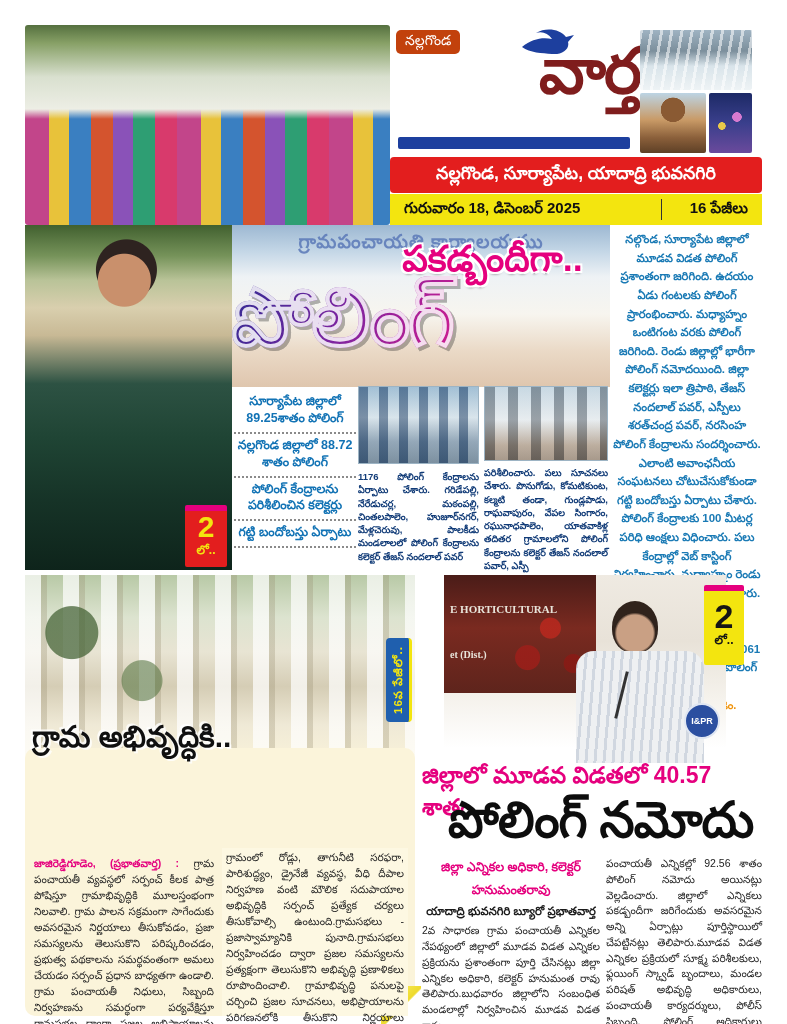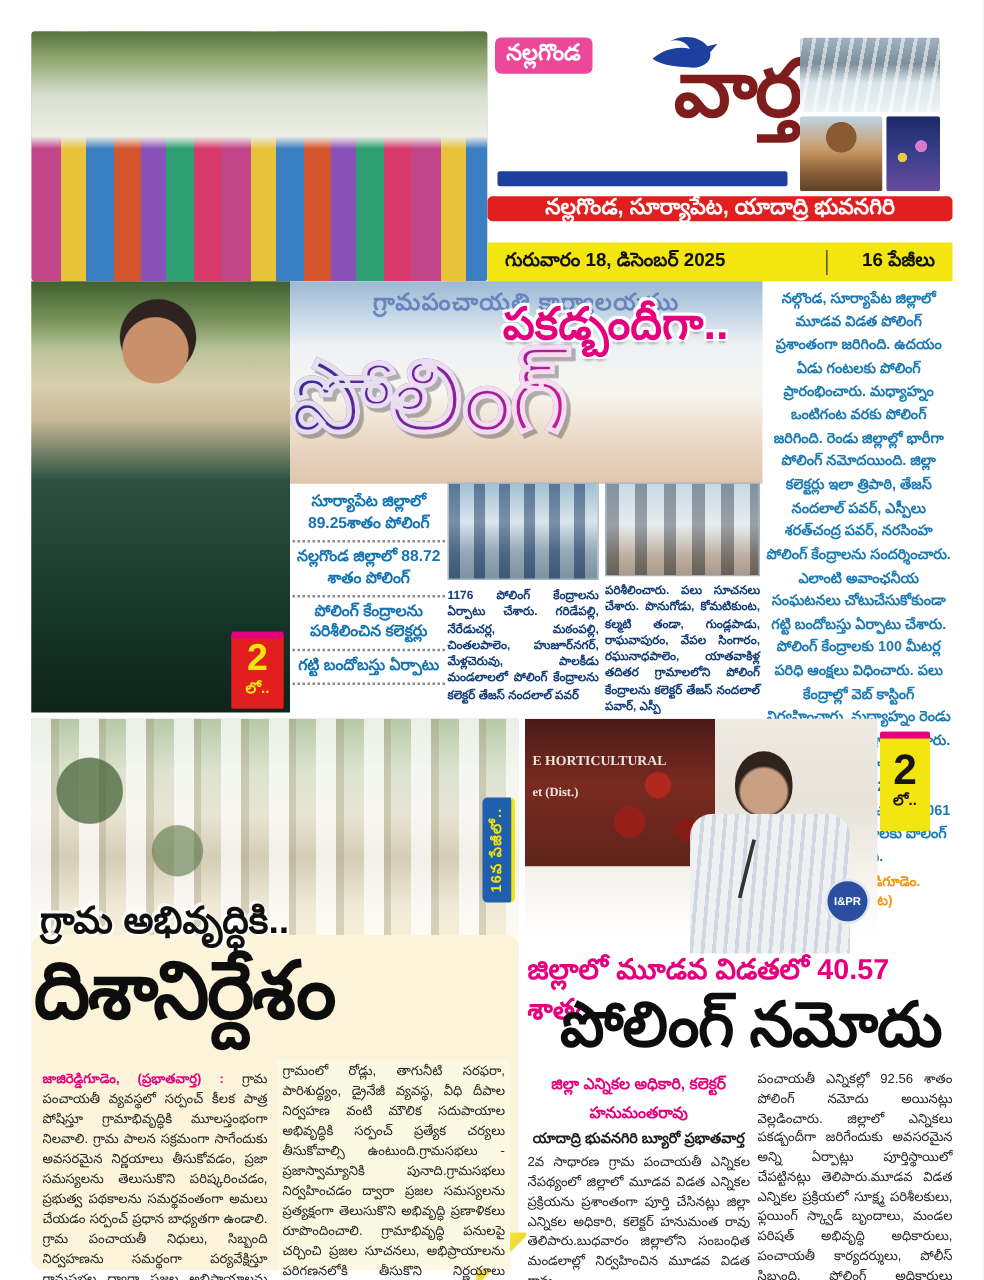--- a/index.html
+++ b/index.html
@@ -13,22 +13,22 @@
   .collage {
     position:absolute; left:25px; top:25px; width:365px; height:200px;
     border-radius:3px;
     background:
       linear-gradient(180deg,#55703f 0%,#87a066 9%,#d9e0cf 26%,#edeee5 42%,rgba(237,238,229,0) 47%),
       repeating-linear-gradient(90deg,#c2458a 0 24px,#e8c23a 24px 44px,#3a7fc1 44px 66px,#d4542e 66px 88px,#8a52b8 88px 108px,#2e9e73 108px 130px,#d83a6c 130px 152px),
       #d8cdb8;
   }
   .masthead-right { position:absolute; left:390px; top:25px; width:372px; height:200px; }
   .edition-box {
-    position:absolute; left:6px; top:5px; background:#ec4899; color:#fff;
-    font-size:18px; font-weight:bold; padding:2px 9px; border-radius:5px;
+    position:absolute; left:6px; top:5px; background:#c2410c; color:#fff;
+    font-size:14px; font-weight:normal; padding:2px 9px; border-radius:5px;
   }
   .dove { position:absolute; left:128px; top:4px; }
   .logo-text {
     position:absolute; left:0; top:14px; width:250px; text-align:right;
     font-size:64px; font-weight:800; color:#7f1d1d; letter-spacing:-2px; line-height:1.0;
   }
   .logo-underline { position:absolute; left:8px; top:112px; width:232px; height:12px; background:#1d3f9e; border-radius:2px; }
   .ph { position:absolute; border-radius:2px; }
   .ph-dam { left:250px; top:5px; width:112px; height:60px;
     background:
@@ -40,21 +40,21 @@
       linear-gradient(180deg,#bcd4e4 0%,#caa briefly 0, #c99a66 45%,#8a5f3a 75%,#5e4026 100%);
     background:
       radial-gradient(circle at 50% 28%,#8a5a33 0 22%,rgba(0,0,0,0) 23%),
       linear-gradient(180deg,#bcd4e4 0%,#c99a66 45%,#8a5f3a 75%,#5e4026 100%); }
   .ph-city { left:319px; top:68px; width:43px; height:60px;
     background:
       radial-gradient(circle at 30% 55%,#e8c84a 0 8%,rgba(0,0,0,0) 9%),
       radial-gradient(circle at 65% 40%,#d77ad0 0 10%,rgba(0,0,0,0) 11%),
       linear-gradient(180deg,#1d2a66 0%,#3a3f8c 50%,#6a4a9c 100%); }
   .districts-bar {
-    position:absolute; left:0; top:132px; width:372px; height:20px;
+    position:absolute; left:0; top:132px; width:372px; height:36px;
     background:#e31e1e; border-radius:4px; color:#fff; font-weight:bold; font-size:17.5px;
     display:flex; align-items:center; justify-content:center; white-space:nowrap;
   }
   .date-bar {
     position:absolute; left:0; top:169px; width:372px; height:31px;
     background:#f3e50f; display:flex; align-items:center; justify-content:space-between;
     padding:0 14px; font-weight:bold; font-size:15px; color:#111;
   }
   .date-bar .pages { border-left:1.5px solid #333; padding-left:28px; }
   
@@ -156,35 +156,35 @@
   .v-col1 { left:34px; top:856px; width:180px; }
   .v-col2 { left:222px; top:848px; width:186px; height:168px; background:#fdf8e2; padding:2px 4px; }
   .v-dateline { color:#e5007e; font-weight:800; }
   .v-curl {
     position:absolute; right:-6px; bottom:-10px; width:40px; height:40px; z-index:1;
     background:linear-gradient(315deg,#ffffff 0 45%,#eeda2c 48%,#f7ea56 75%,#fbf2a0 100%);
     border-radius:0 0 10px 0;
   }
   
   .speaker-photo {
-    position:absolute; left:420px; top:575px; width:282px; height:188px;
+    position:absolute; left:444px; top:575px; width:282px; height:188px;
     background:linear-gradient(180deg,#efeae2 0%,#e8e2d8 35%,#f5f2ec 65%,#ffffff 92%);
     overflow:hidden;
   }
   .banner {
     position:absolute; left:0; top:0; width:152px; height:118px;
     background:
       radial-gradient(circle at 70% 45%,rgba(190,40,30,.8) 0 10px,rgba(0,0,0,0) 11px),
       radial-gradient(circle at 55% 70%,rgba(160,30,25,.8) 0 12px,rgba(0,0,0,0) 13px),
       radial-gradient(circle at 85% 75%,rgba(140,25,20,.8) 0 9px,rgba(0,0,0,0) 10px),
       linear-gradient(180deg,#4a1c18 0%,#7a2a20 45%,#5e241c 100%);
     color:#e8e4da; font-size:11px; font-weight:bold; font-family:"Liberation Serif",serif;
     padding:28px 6px 0;
   }
-  .banner .b2 { font-size:10px; margin-top:14px; }
+  .banner .b2 { font-size:10px; margin-top:34px; }
   .man-head { position:absolute; left:168px; top:26px; width:46px; height:52px; border-radius:50% 50% 45% 45%;
     background:radial-gradient(circle at 50% 62%,#c9a084 0 46%,#30231c 52%); }
   .man-body { position:absolute; left:132px; top:76px; width:128px; height:112px; border-radius:18px 18px 0 0;
     background:repeating-linear-gradient(95deg,rgba(120,140,170,.25) 0 3px,rgba(0,0,0,0) 3px 9px),#eef0f2; }
   .mic { position:absolute; left:176px; top:96px; width:3px; height:48px; background:#333; transform:rotate(14deg); }
   .iapr-logo {
     position:absolute; right:6px; bottom:24px; width:36px; height:36px; border-radius:50%;
     background:#2b4fa0; border:2px solid #dfe6f2; color:#fff; font-size:9px; font-weight:800;
     display:flex; align-items:center; justify-content:center;
   }
@@ -250,21 +250,20 @@
     <p>నల్గొండ, సూర్యాపేట జిల్లాలో మూడవ విడత పోలింగ్ ప్రశాంతంగా జరిగింది. ఉదయం ఏడు గంటలకు పోలింగ్ ప్రారంభించారు. మధ్యాహ్నం ఒంటిగంట వరకు పోలింగ్ జరిగింది. రెండు జిల్లాల్లో భారీగా పోలింగ్ నమోదయింది. జిల్లా కలెక్టర్లు ఇలా త్రిపాఠి, తేజస్ నందలాల్ పవర్, ఎస్పీలు శరత్‌చంద్ర పవర్, నరసింహ పోలింగ్ కేంద్రాలను సందర్శించారు. ఎలాంటి అవాంఛనీయ సంఘటనలు చోటుచేసుకోకుండా గట్టి బందోబస్తు ఏర్పాటు చేశారు. పోలింగ్ కేంద్రాలకు 100 మీటర్ల పరిధి ఆంక్షలు విధించారు. పలు కేంద్రాల్లో వెబ్ కాస్టింగ్ నిర్వహించారు. మధ్యాహ్నం రెండు గంటలకు కౌంటింగ్ ప్రారంభించారు. సూర్యాపేట జిల్లాలో ఏడు మండలాలలో 124 గ్రామ పంచాయతీల సర్పంచులకు,1061 వార్డు సభ్యుల స్థానాలకు పోలింగ్ జరిగింది.</p>
     <div class="side-credit">ప్రభాతవార్త, నడిగూడెం.(సూర్యాపేట)</div>
   </div>
 
   <div class="village-photo"></div>
   <div class="village-tab">16వ పేజీలో..</div>
   <div class="village-panel">
     <div class="v-curl"></div>
   </div>
   <div class="village-kicker">గ్రామ అభివృద్ధికి..</div>
-  <div class="village-headline">దిశానిర్దేశం</div>
   <div class="v-col v-col1">
     <span class="v-dateline">జాజిరెడ్డిగూడెం, (ప్రభాతవార్త) : </span><span>గ్రామ పంచాయతీ వ్యవస్థలో సర్పంచ్ కీలక పాత్ర పోషిస్తూ గ్రామాభివృద్ధికి మూలస్తంభంగా నిలవాలి. గ్రామ పాలన సక్రమంగా సాగేందుకు అవసరమైన నిర్ణయాలు తీసుకోవడం, ప్రజా సమస్యలను తెలుసుకొని పరిష్కరించడం, ప్రభుత్వ పథకాలను సమర్థవంతంగా అమలు చేయడం సర్పంచ్ ప్రధాన బాధ్యతగా ఉండాలి. గ్రామ పంచాయతీ నిధులు, సిబ్బంది నిర్వహణను సమర్థంగా పర్యవేక్షిస్తూ గ్రామసభల ద్వారా ప్రజల అభిప్రాయాలను తెలుసుకొని పాలనను ముందుకు తీసుకెళ్లాలి.</span>
   </div>
   <div class="v-col v-col2">గ్రామంలో రోడ్లు, తాగునీటి సరఫరా, పారిశుద్ధ్యం, డ్రైనేజీ వ్యవస్థ, వీధి దీపాల నిర్వహణ వంటి మౌలిక సదుపాయాల అభివృద్ధికి సర్పంచ్ ప్రత్యేక చర్యలు తీసుకోవాల్సి ఉంటుంది.గ్రామసభలు - ప్రజాస్వామ్యానికి పునాది.గ్రామసభలు నిర్వహించడం ద్వారా ప్రజల సమస్యలను ప్రత్యక్షంగా తెలుసుకొని అభివృద్ధి ప్రణాళికలు రూపొందించాలి. గ్రామాభివృద్ధి పనులపై చర్చించి ప్రజల సూచనలు, అభిప్రాయాలను పరిగణనలోకి తీసుకొని నిర్ణయాలు తీసుకోవాలి.</div>
 
   <div class="speaker-photo">
     <div class="banner">
       <div>E HORTICULTURAL</div>
       <div class="b2">et (Dist.)</div>
     </div>

